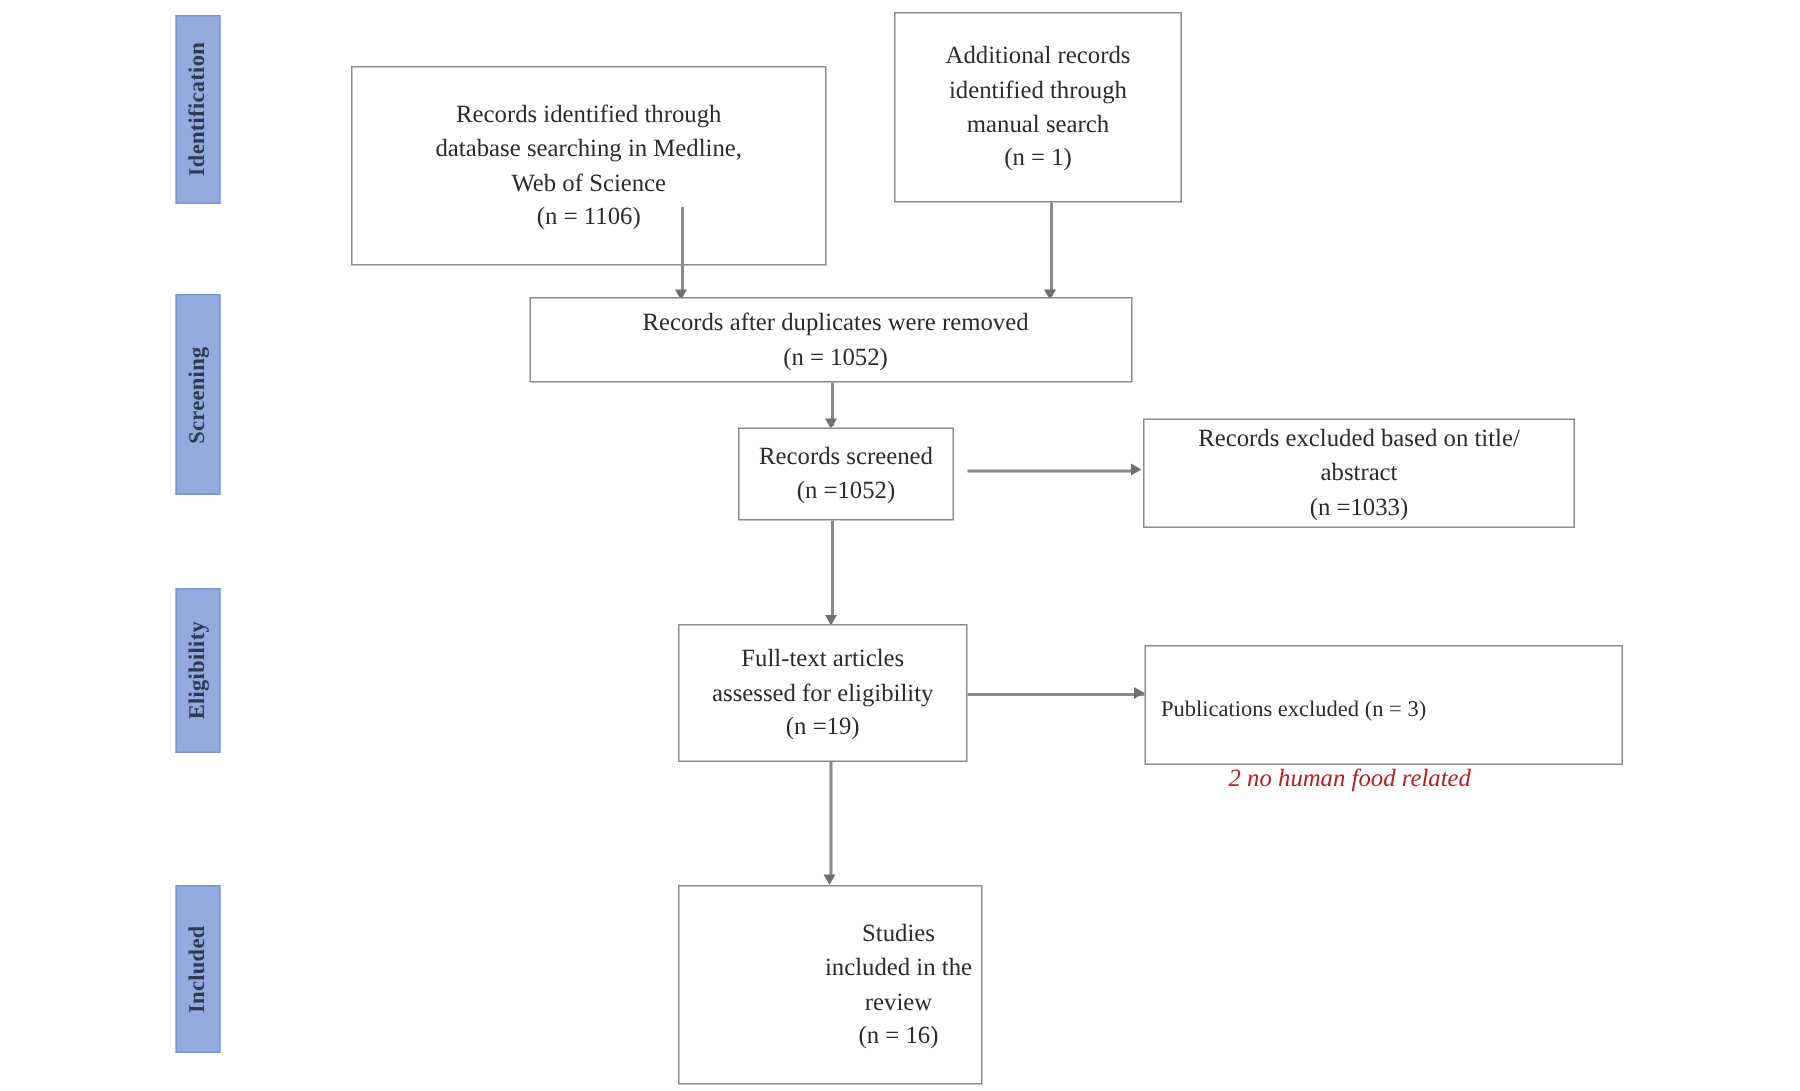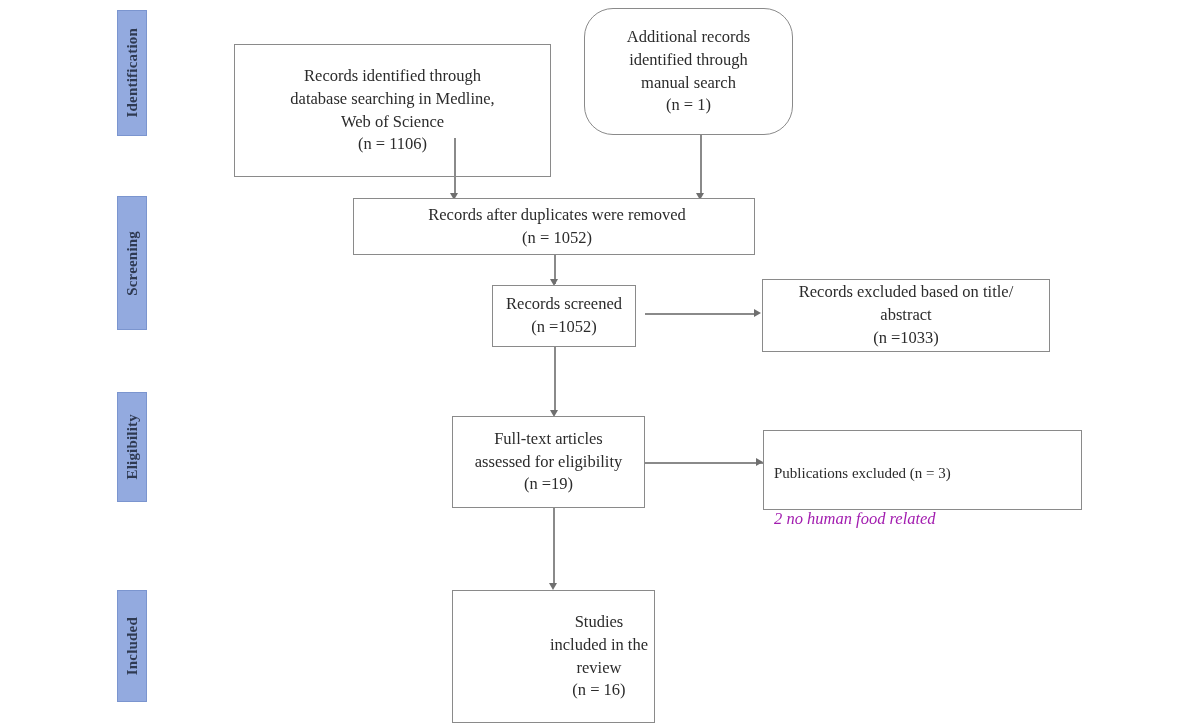--- a/index.html
+++ b/index.html
@@ -73,22 +73,23 @@
     font-size: 15px;
     line-height: 1.45;
     color: #2b2b2b;
     display: block;
   }
   .excl-item {
     font-family: "Liberation Serif", "DejaVu Serif", serif;
     font-size: 16.5px;
     line-height: 1.45;
     font-style: italic;
-    color: #a21caf;
+    color: #b91c1c;
     display: block;
+    margin-left: 45px;
   }
 
   
   .conn-v, .conn-h {
     position: absolute;
     background: #8a8a8a;
   }
   .conn-v { width: 1.5px; }
   .conn-h { height: 1.5px; }
 
@@ -128,21 +129,21 @@
     <span class="stage-text">Included</span>
   </div>
 
   <div class="box" style="left:234px; top:8px; width:317px; height:133px;margin-top:36px;">
     <span class="box-text">Records identified through
 database searching in Medline,
 Web of Science
 (n = 1106)</span>
   </div>
 
-  <div class="box" style="left:584px; top:8px; width:209px; height:127px;border-radius:29px;">
+  <div class="box" style="left:596px; top:8px; width:192px; height:127px;">
     <span class="box-text">Additional records
 identified through
 manual search
 (n = 1)</span>
   </div>
 
   <div class="conn-v" style="left:454px; top:138px; height:58px;"></div>
   <div class="arrow-down" style="left:450px; top:193px;"></div>
 
   <div class="conn-v" style="left:700px; top:135px; height:61px;"></div>

